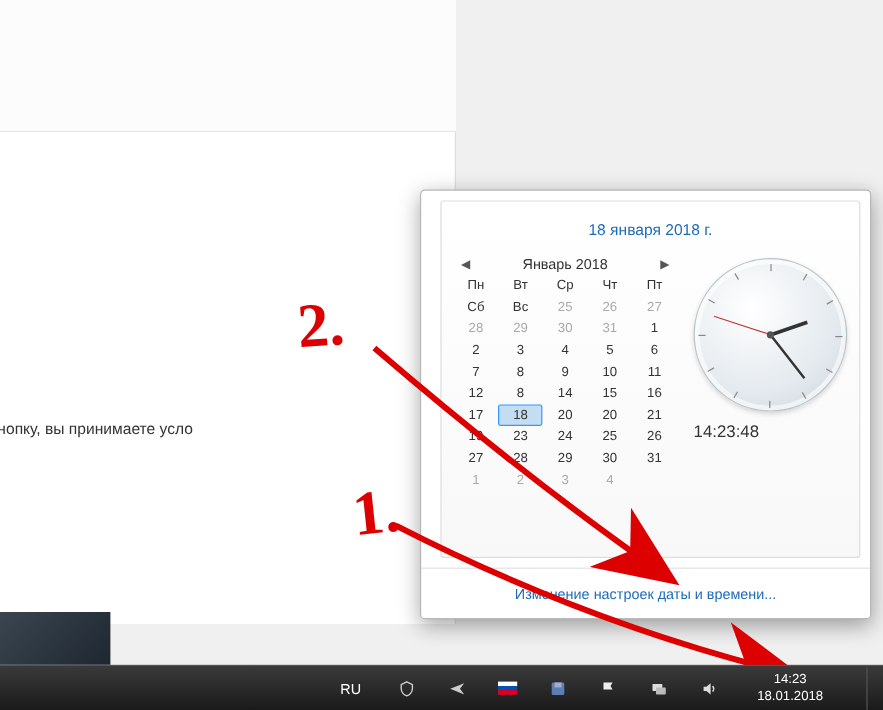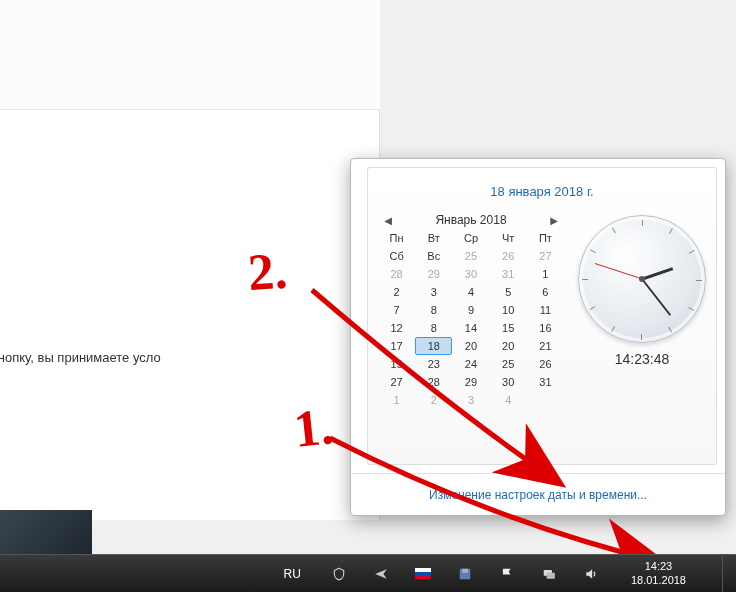--- a/index.html
+++ b/index.html
@@ -12,21 +12,21 @@
 .date-title{text-align:center;color:#1e6bb8;font-size:13px;margin:6px 0 12px;cursor:default}
 .flex-row{display:flex;gap:14px}
 .cal{width:186px}
 .cal-head{display:flex;align-items:center;justify-content:space-between;font-size:12px;color:#333;padding:2px 4px}
 .cal-nav{width:12px;height:12px;display:flex;align-items:center;justify-content:center;cursor:pointer;color:#555;font-size:10px}
 .cal-grid{display:grid;grid-template-columns:repeat(5,1fr);font-size:11px;text-align:center}
 .cal-dow{color:#333;padding:3px 0;font-size:11px}
 .cal-cell{padding:3px 0;color:#333;cursor:pointer}
 .cal-cell.dim{color:#aaa}
 .cal-cell.sel{background:#c4ddf2;border:1px solid #3399ff;border-radius:2px;padding:2px 0}
-.clock-col{flex:1;text-align:center}
+.clock-col{flex:1;}
 .clock{width:128px;height:128px;margin:4px auto 8px;position:relative}
 .clock-face{width:100%;height:100%;border-radius:50%;background:radial-gradient(circle at 38% 32%,#fff,#e3e9ee 62%,#cbd3d9);border:1px solid #b9c2c8;position:relative;box-shadow:inset 0 0 0 4px rgba(255,255,255,.6),0 2px 4px rgba(0,0,0,.15)}
 .clock-face::after{content:"";position:absolute;left:50%;top:50%;width:6px;height:6px;background:#555;border-radius:50%;transform:translate(-50%,-50%)}
 .tick{position:absolute;left:50%;top:4px;width:1px;height:6px;background:#888;transform-origin:0 60px}
 .hand{position:absolute;left:50%;top:50%;background:#333;transform-origin:50% 100%}
 .hand.h{width:3px;height:32px;margin-left:-1.5px;margin-top:-32px;transform:rotate(71deg)}
 .hand.m{width:2px;height:46px;margin-left:-1px;margin-top:-46px;transform:rotate(142deg)}
 .hand.s{width:1px;height:50px;margin-left:-.5px;margin-top:-50px;background:#c33;transform:rotate(288deg)}
 .clock-time{font-size:14px;color:#333}
 .clock-day{font-size:12px;color:#555;margin-top:2px}

